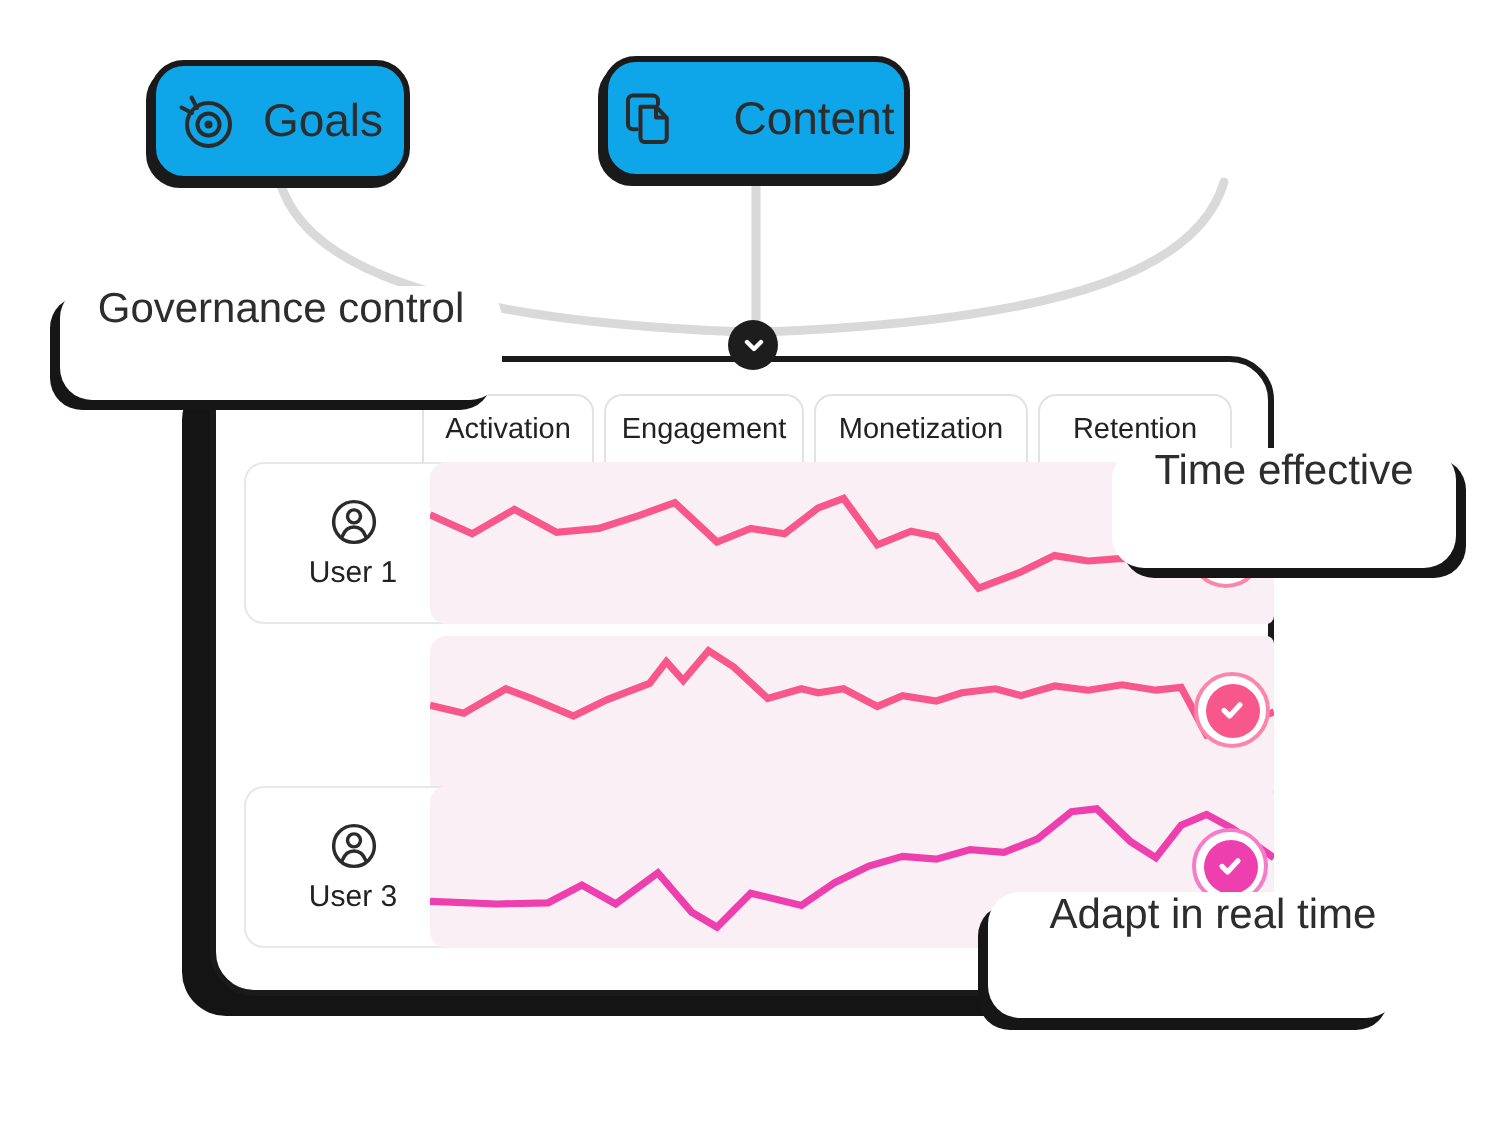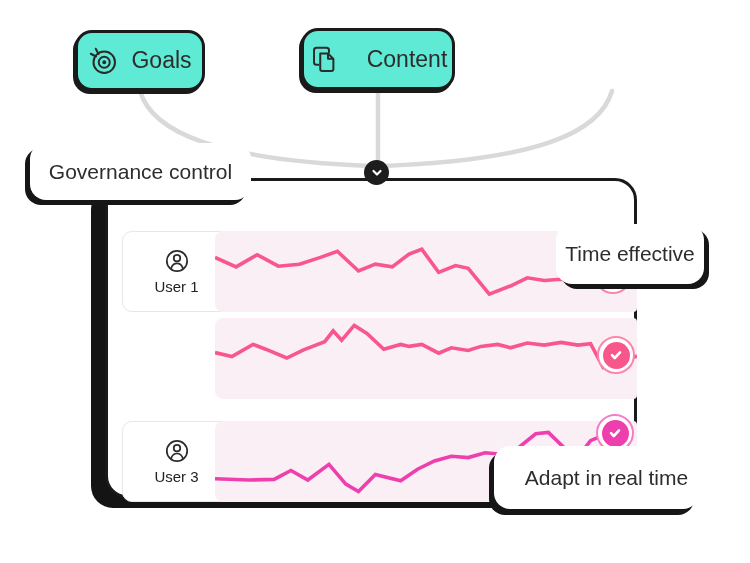--- a/index.html
+++ b/index.html
@@ -10,21 +10,21 @@
     overflow:hidden;
   }
   svg{display:block;}
 
   
   .connectors{position:absolute;left:0;top:0;z-index:0;}
 
   
   .input-pill{
     position:absolute;display:flex;align-items:center;justify-content:center;gap:13px;
-    background:#5eead4;border:3px solid var(--ink,#1a1a1a);border-radius:17px;
+    background:#0ea5e9;border:3px solid var(--ink,#1a1a1a);border-radius:17px;
     box-shadow:-2px 3px 0 var(--ink,#1a1a1a);
     font-size:23px;color:var(--text,#2d2d2d);z-index:2;
   }
   .input-pill .picon{width:30px;height:30px;flex:0 0 auto;}
   #pill-goals{left:75px;top:30px;width:130px;height:61px;}
   #pill-content{left:301px;top:28px;width:154px;height:62px;gap:28px;}
   #pill-data{left:551px;top:30px;width:129px;height:61px;}
 
   
   .chevron-node{
@@ -43,21 +43,21 @@
     background:#fff;border:1.5px solid #e2e2e2;border-bottom:none;
     border-radius:9px 9px 0 0;display:flex;align-items:center;justify-content:center;
     font-size:14.5px;color:#222;
   }
   .tab:nth-child(1){width:86px;}
   .tab:nth-child(2){width:100px;}
   .tab:nth-child(3){width:107px;}
   .tab:nth-child(4){width:97px;}
 
   .user-row{position:absolute;left:0;width:100%;height:81px;}
-  #row-0{top:50px;} #row-1{top:137px;} #row-2{top:240px;padding-left:18px;}
+  #row-0{top:50px;} #row-1{top:137px;} #row-2{top:212px;padding-left:18px;}
   .user-label{
     position:absolute;left:14px;top:0;width:109px;height:81px;
     background:#fff;border:1.5px solid #e7e7e7;border-radius:10px;
     display:flex;flex-direction:column;align-items:center;justify-content:center;gap:4px;
   }
   .user-label .uicon{width:26px;height:26px;}
   .user-label .uname{font-size:15px;color:#222;}
   .panel{
     position:absolute;left:107px;top:0;width:422px;height:81px;
     background:var(--panel-pink,#fbeff6);border-radius:8px 4px 4px 8px;overflow:hidden;
@@ -77,25 +77,25 @@
   .check-rose .inner{background:var(--rose,#f8578c);}
   .check-magenta{border:2.5px solid #f47cc9;}
   .check-magenta .inner{background:var(--magenta,#ee3faf);}
   #check-user1{left:486px;top:75px;}
   #check-user2{left:489px;top:155px;}
   #check-user3{left:488px;top:233px;}
 
   
   .callout{
     position:absolute;background:#fff;border-radius:16px;z-index:3;
-    display:flex;align-items:center;justify-content:center;
+    display:flex;justify-content:center;
     font-size:21px;color:#2d2d2d;
   }
   #callout-governance{left:30px;top:143px;width:221px;height:57px;box-shadow:-5px 5px 0 #161616;}
-  #callout-time{left:556px;top:224px;width:148px;height:60px;box-shadow:5px 5px 0 #161616;}
+  #callout-time{left:556px;top:224px;width:172px;height:60px;box-shadow:5px 5px 0 #161616;}
   #callout-adapt{left:494px;top:446px;width:205px;height:63px;box-shadow:-5px 6px 0 #161616;padding-left:20px;}
   #callout-personalized{left:63px;top:469px;width:281px;height:64px;box-shadow:-6px 6px 0 #161616;}
 
   .ic{stroke:#2b2b2b;stroke-width:1.6;fill:none;stroke-linecap:round;stroke-linejoin:round;}
 </style>
 </head>
 <body>
 
 <div class="stage">
 
@@ -124,20 +124,34 @@
         <path d="M16 6.5 V5 a2 2 0 0 0 -2 -2 H6 a2 2 0 0 0 -2 2 v9.5 a2 2 0 0 0 2 2 h1.5"></path>
         <path d="M9 7.5 h6.2 L19.5 12 v8 a1.6 1.6 0 0 1 -1.6 1.6 h-7.3 A1.6 1.6 0 0 1 9 20z"></path>
         <path d="M15.2 7.8 v4 h4"></path>
       </g>
     </svg>
     <span>Content</span>
   </div>
 
 
   <div class="card">
+    <div class="tabs">
+      <div class="tab">
+          <span>Activation</span>
+        </div>
+      <div class="tab">
+          <span>Engagement</span>
+        </div>
+      <div class="tab">
+          <span>Monetization</span>
+        </div>
+      <div class="tab">
+          <span>Retention</span>
+        </div>
+    </div>
 
     <div class="user-row" id="row-0">
       <div class="user-label">
         <svg class="uicon" viewBox="0 0 24 24">
           <g class="ic" stroke-width="1.5">
             <circle cx="12" cy="12" r="9.4"></circle>
             <circle cx="12" cy="9.4" r="3"></circle>
             <path d="M6.6 18.6 c1.1 -2.9 3 -4.3 5.4 -4.3 s4.3 1.4 5.4 4.3"></path>
           </g>
         </svg>

